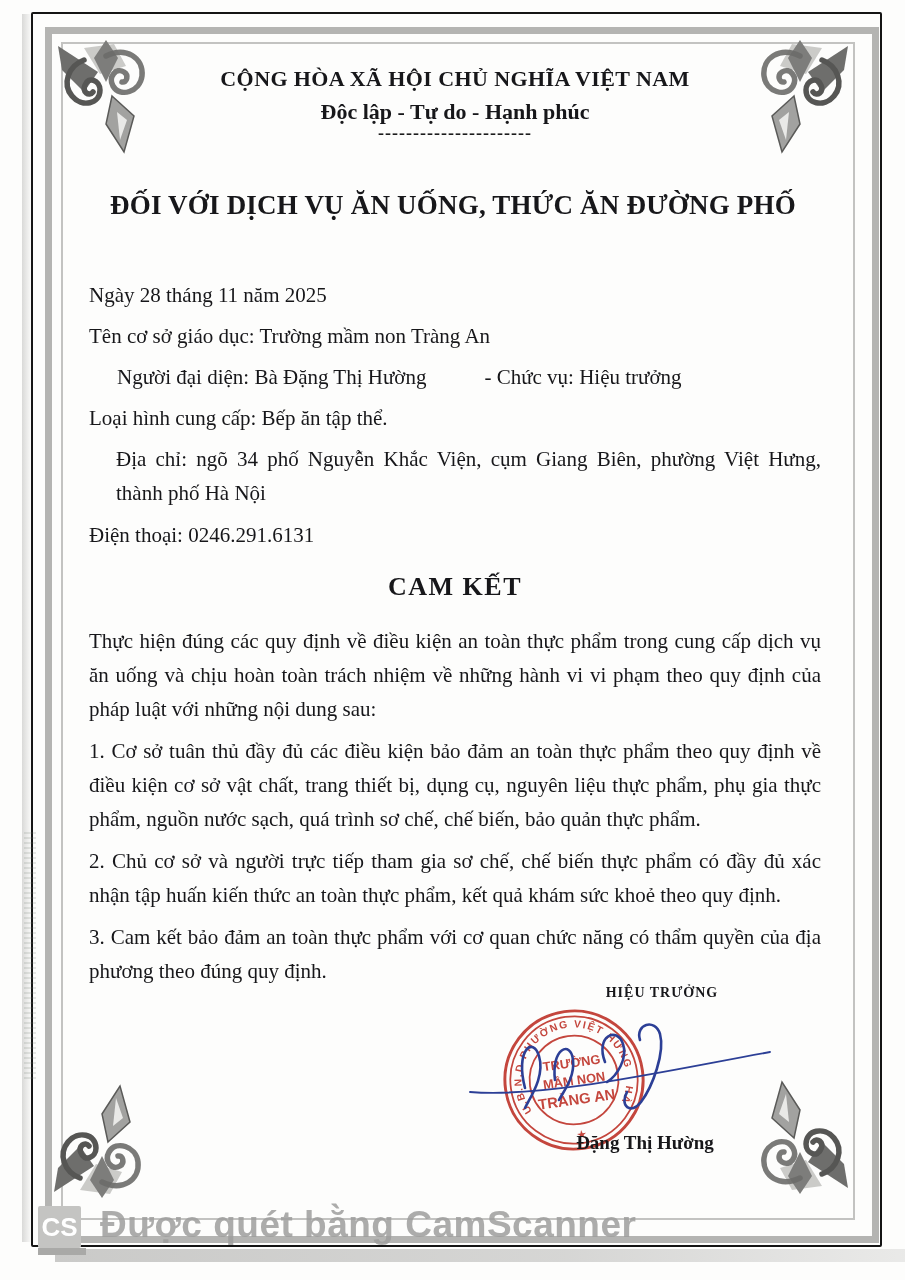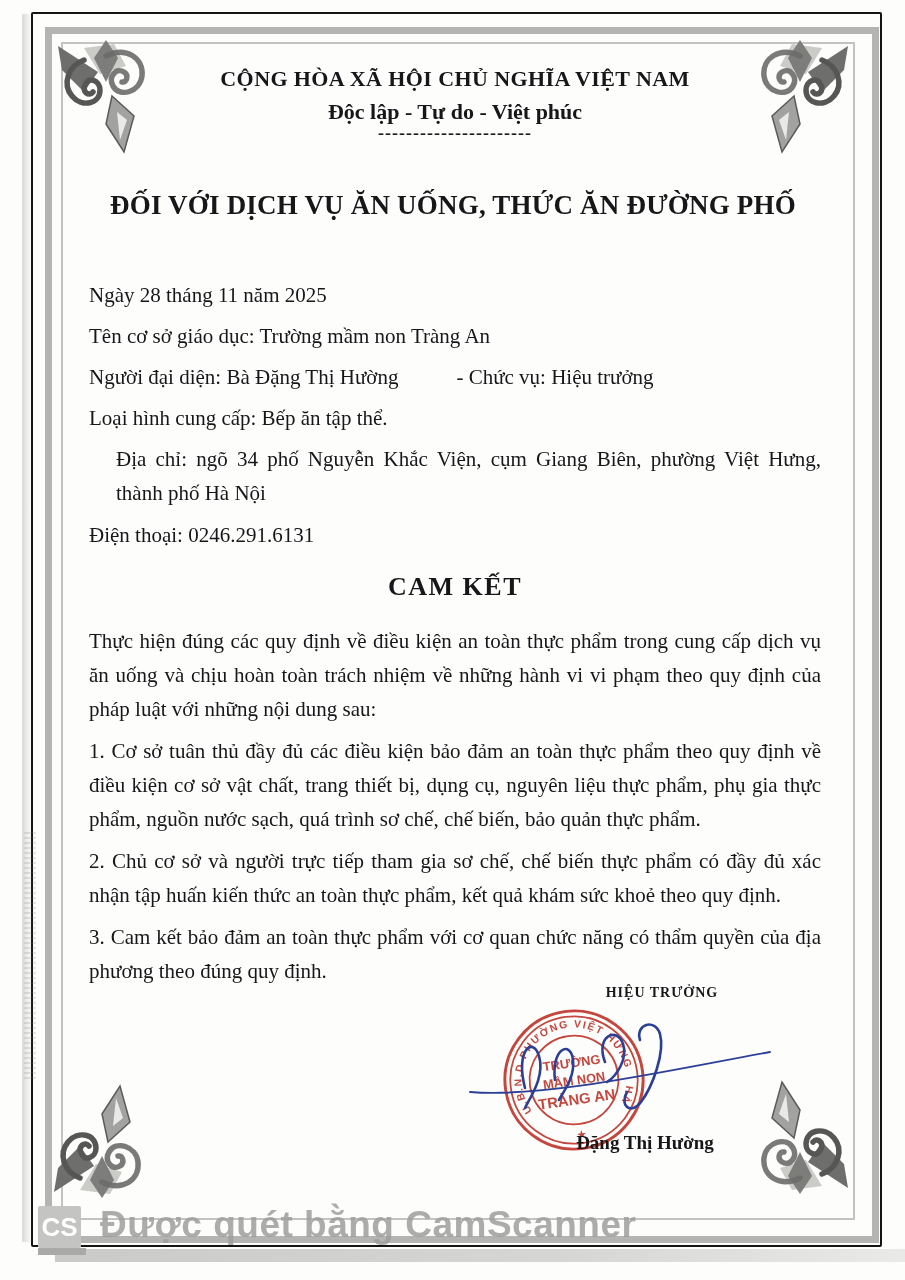--- a/index.html
+++ b/index.html
@@ -50,21 +50,21 @@
   .doc-title{
     position:absolute;left:90px;top:186px;width:726px;text-align:center;
     font-size:27px;font-weight:bold;line-height:1.42;letter-spacing:.2px;
   }
   
   .content{
     position:absolute;left:89px;top:278px;width:732px;
     font-size:21px;line-height:34px;
   }
   .line{margin:0 0 7px 0;white-space:nowrap;}
-  .rep-line{display:flex;}
+  .rep-line{display:flex;margin-left:28px;}
   .rep-right{margin-left:58px;}
   .para{margin:0 0 8px 0;text-align:justify;}
   .cam-ket{
     text-align:center;font-size:26px;font-weight:bold;letter-spacing:1.5px;
     margin:18px 0 20px 0;
   }
   
   .sig-role{
     position:absolute;left:542px;top:985px;width:240px;text-align:center;
     font-size:14px;font-weight:bold;letter-spacing:1px;
@@ -142,21 +142,21 @@
       <polygon points="52,0 64,18 52,42 40,18" fill="#7d7d7b"></polygon>
       <path d="M30,20 C14,26 8,44 18,56 C28,68 46,64 46,50 C46,40 34,36 31,45 C28,52 35,57 39,52" fill="none" stroke="#565654" stroke-width="5.5" stroke-linecap="round"></path>
       <path d="M52,16 C72,6 90,18 88,36 C86,52 66,58 59,46 C54,37 62,27 70,32 C75,35 73,43 68,42" fill="none" stroke="#6b6b69" stroke-width="5.5" stroke-linecap="round" opacity="0.9"></path>
       <polygon points="58,56 80,76 70,112 52,84" fill="#a2a2a0" stroke="#5a5a58" stroke-width="1.5"></polygon>
       <polygon points="63,72 73,80 66,100" fill="#e9e9e7"></polygon>
     </svg>
   </div>
 
   <div class="header">
     <div class="nat-title">CỘNG HÒA XÃ HỘI CHỦ NGHĨA VIỆT NAM</div>
-    <div class="motto">Độc lập - Tự do - Việt phúc</div>
+    <div class="motto">Độc lập - Tự do - Hạnh phúc</div>
     <div class="dashes">----------------------</div>
   </div>
 
   <div class="doc-title">
     <div>ĐỐI VỚI DỊCH VỤ ĂN UỐNG, THỨC ĂN ĐƯỜNG PHỐ</div>
   </div>
 
   <div class="content">
     <p class="line">Ngày 28 tháng 11 năm 2025</p>
     <p class="line">Tên cơ sở giáo dục: Trường mầm non Tràng An</p>

